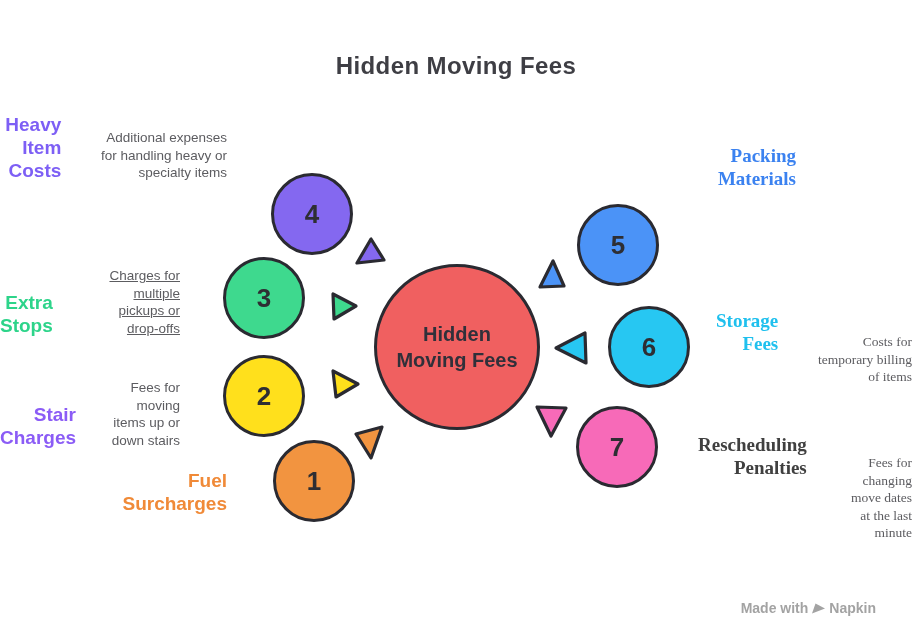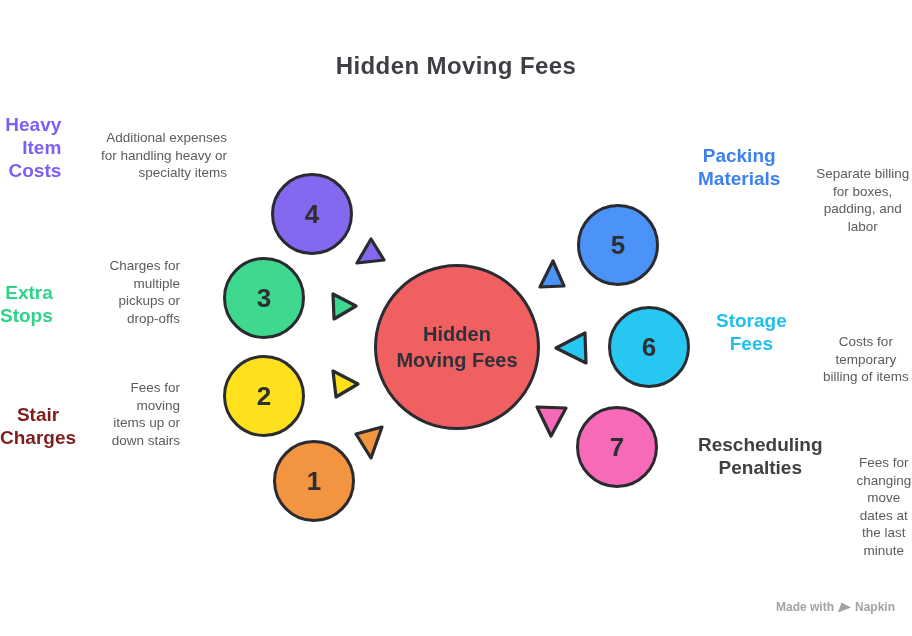--- a/index.html
+++ b/index.html
@@ -27,35 +27,35 @@
   .c2 { left:223px; top:355px; }
   .c1 { left:273px; top:440px; }
   .c5 { left:577px; top:204px; }
   .c6 { left:608px; top:306px; }
   .c7 { left:576px; top:406px; }
   
   .arrows { position:absolute; left:0; top:0; pointer-events:none; }
   .arrows polygon { stroke:#2a2a31; stroke-width:3.2; stroke-linejoin:round; }
   
   .label-block { position:absolute; display:flex; flex-direction:row;gap:33px; }
-  .label-block.right-side { align-items:flex-start; text-align:center; }
+  .label-block.right-side { align-items:flex-start; text-align:right;font-family:Liberation Serif, serif; }
   .label-block.left-side  { align-items:flex-end;  text-align:right; }
   .heading { font-size:19px; font-weight:bold; line-height:23px; }
   .desc { font-size:13.5px; line-height:17.5px; color:#5c5c60; margin-top:21px; }
   .lb-heavy   { right:685px; top:108px; }  .lb-heavy .heading{max-width:122px;}  .lb-heavy .desc{max-width:148px;}
-  .lb-extra   { right:732px; top:247px; }  .lb-extra .desc{max-width:142px; margin-top:10px;}
+  .lb-extra   { right:732px; top:247px; }  .lb-extra .desc{max-width:142px; margin-top:20px;text-decoration:underline;}
   .lb-stair   { right:732px; top:363px; }  .lb-stair .desc{max-width:120px; margin-top:16px;}
   .lb-fuel    { right:685px; top:469px; }  .lb-fuel .heading{max-width:108px;}   .lb-fuel .desc{max-width:130px; margin-top:20px;}
   .lb-packing { left:698px;  top:144px; }  .lb-packing .heading{max-width:98px;} .lb-packing .desc{max-width:134px;}
   .lb-storage { left:716px;  top:309px; }  .lb-storage .desc{max-width:132px; margin-top:24px;}
   .lb-resched { left:698px;  top:433px; }  .lb-resched .heading{max-width:132px;}.lb-resched .desc{max-width:122px;}
   
   .badge {
-    position:absolute; right:17px; top:600px; display:flex; align-items:center;
-    gap:4px; font-size:12px; font-weight:bold; color:#a3a3a3;
+    position:absolute; right:36px; top:600px; display:flex; align-items:center;
+    gap:4px; font-size:14px; font-weight:bold; color:#a3a3a3;
   }
   .badge svg { display:block; }
 </style>
 </head>
 <body>
 
 <div class="canvas">
 
   <div class="title">Hidden Moving Fees</div>
 
@@ -99,30 +99,30 @@
     <div class="heading" style="color: rgb(125, 95, 245);">Heavy Item Costs</div>
     <div class="desc">Additional expenses for handling heavy or specialty items</div>
   </div>
 
   <div class="label-block left-side lb-extra">
     <div class="heading" style="color: rgb(45, 212, 138);">Extra Stops</div>
     <div class="desc">Charges for multiple pickups or drop-offs</div>
   </div>
 
   <div class="label-block left-side lb-stair">
-    <div class="heading" style="color: #7f1d1d; text-align: center;">Stair Charges</div>
+    <div class="heading" style="color: #8b5cf6;">Stair Charges</div>
     <div class="desc">Fees for moving items up or down stairs</div>
   </div>
 
   <div class="label-block left-side lb-fuel">
+    <div class="heading" style="color: rgb(240, 138, 56);">Fuel Surcharges</div>
   </div>
 
   <div class="label-block right-side lb-packing">
     <div class="heading" style="color: rgb(59, 130, 240);">Packing Materials</div>
-    <div class="desc">Separate billing for boxes, padding, and labor</div>
   </div>
 
   <div class="label-block right-side lb-storage">
     <div class="heading" style="color: rgb(31, 192, 238);">Storage Fees</div>
     <div class="desc">Costs for temporary billing of items</div>
   </div>
 
   <div class="label-block right-side lb-resched">
     <div class="heading" style="color: #404040;">Rescheduling Penalties</div>
     <div class="desc">Fees for changing move dates at the last minute</div>

